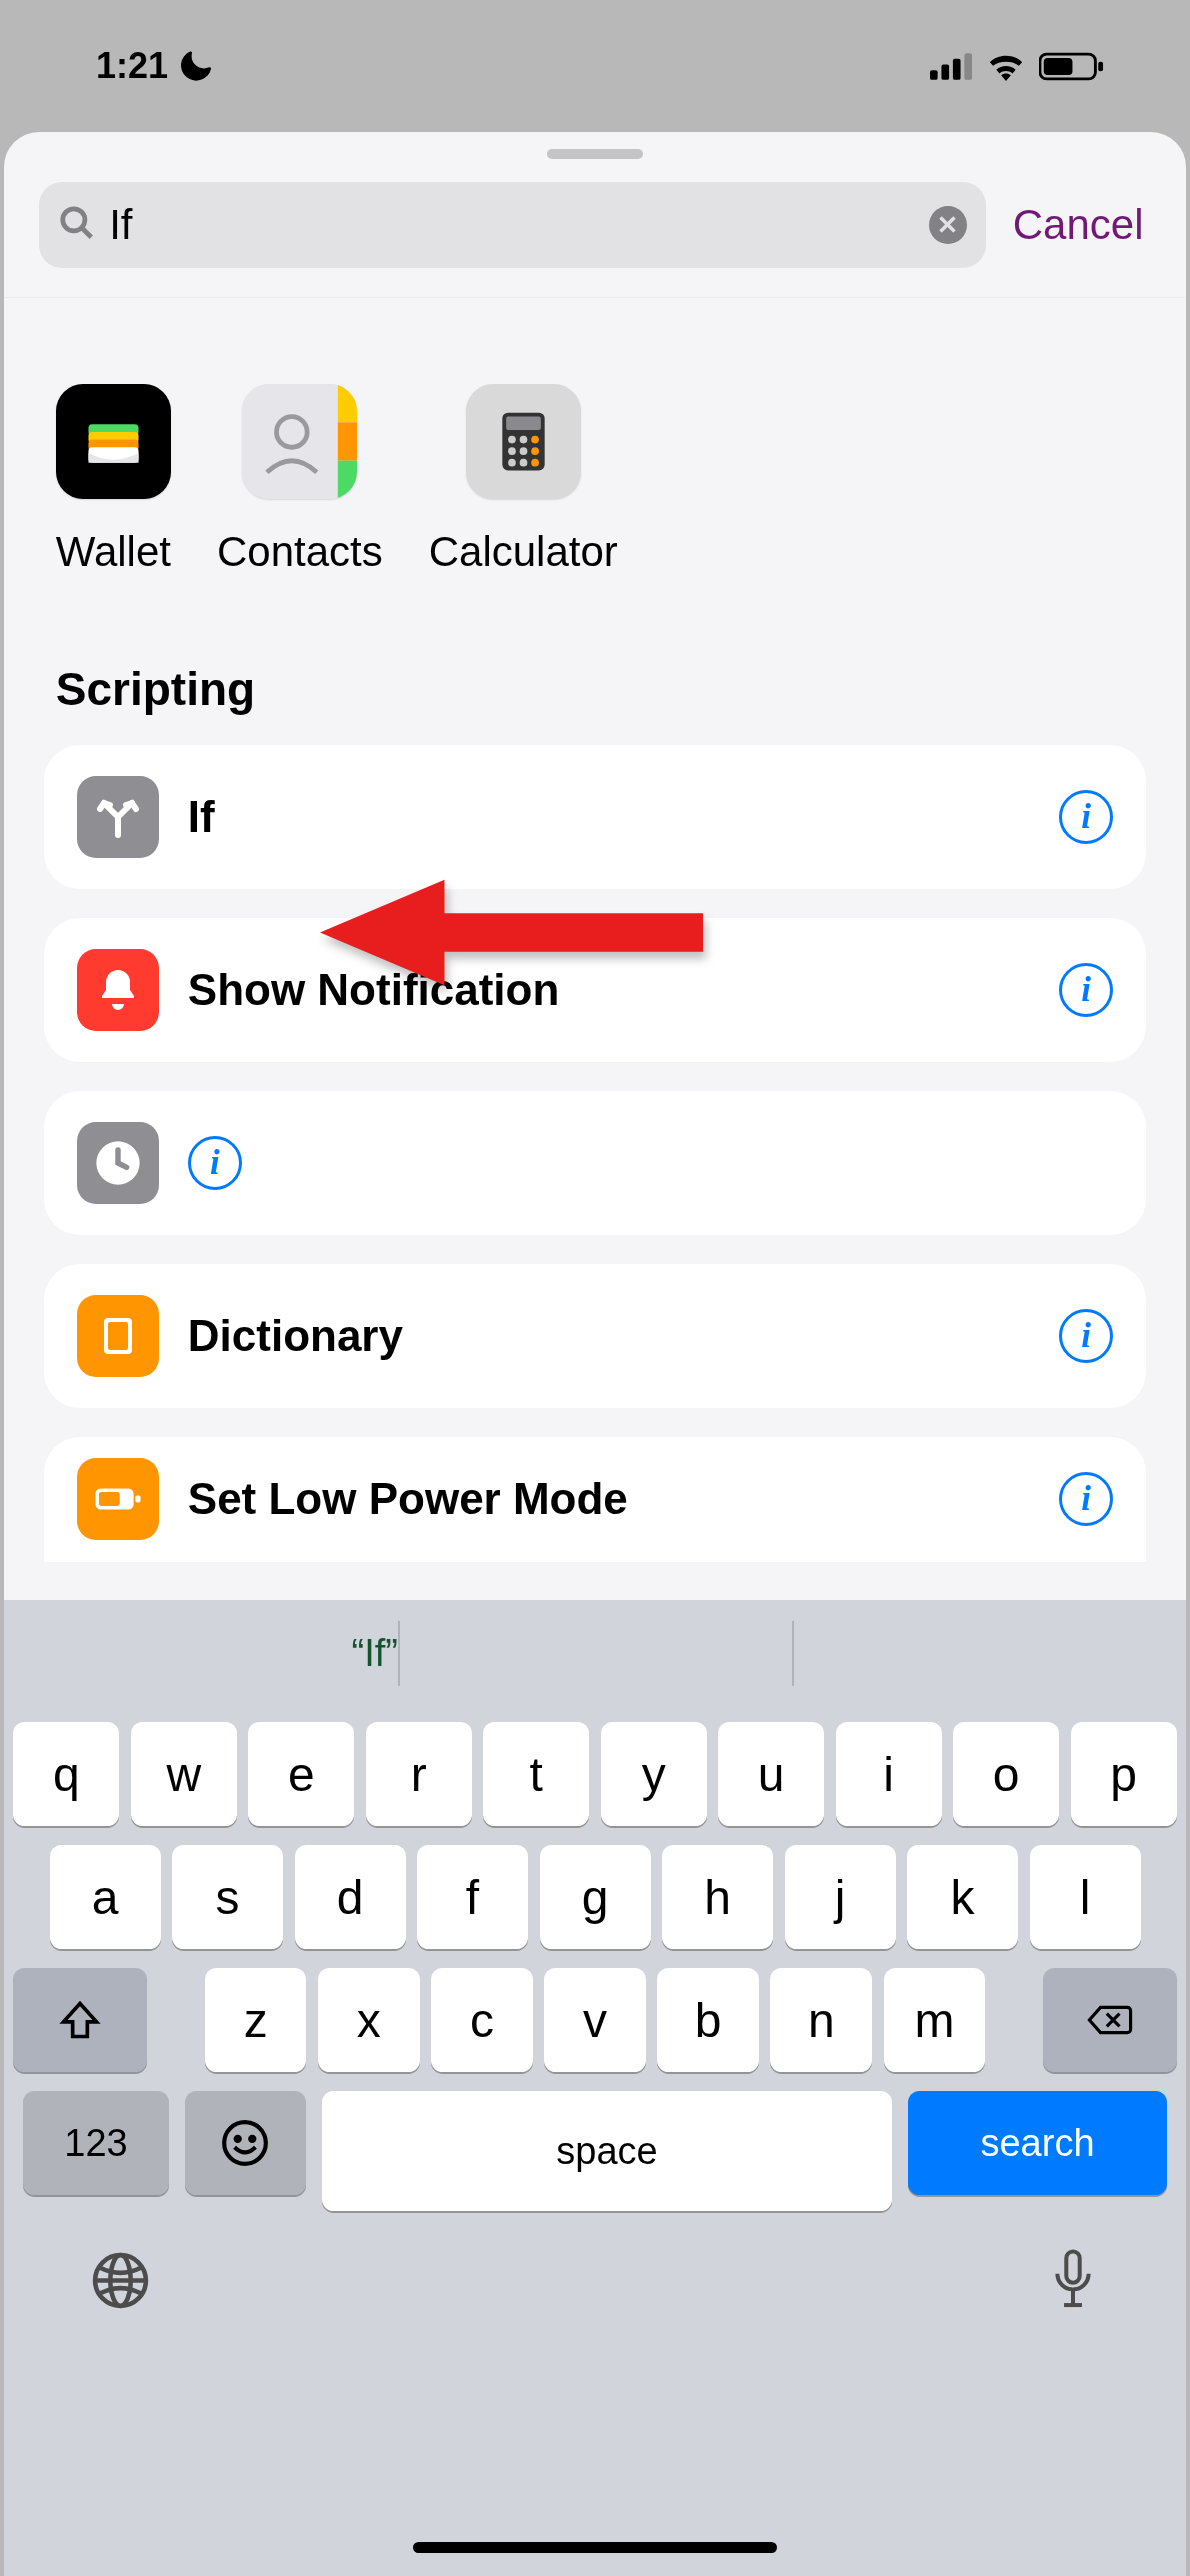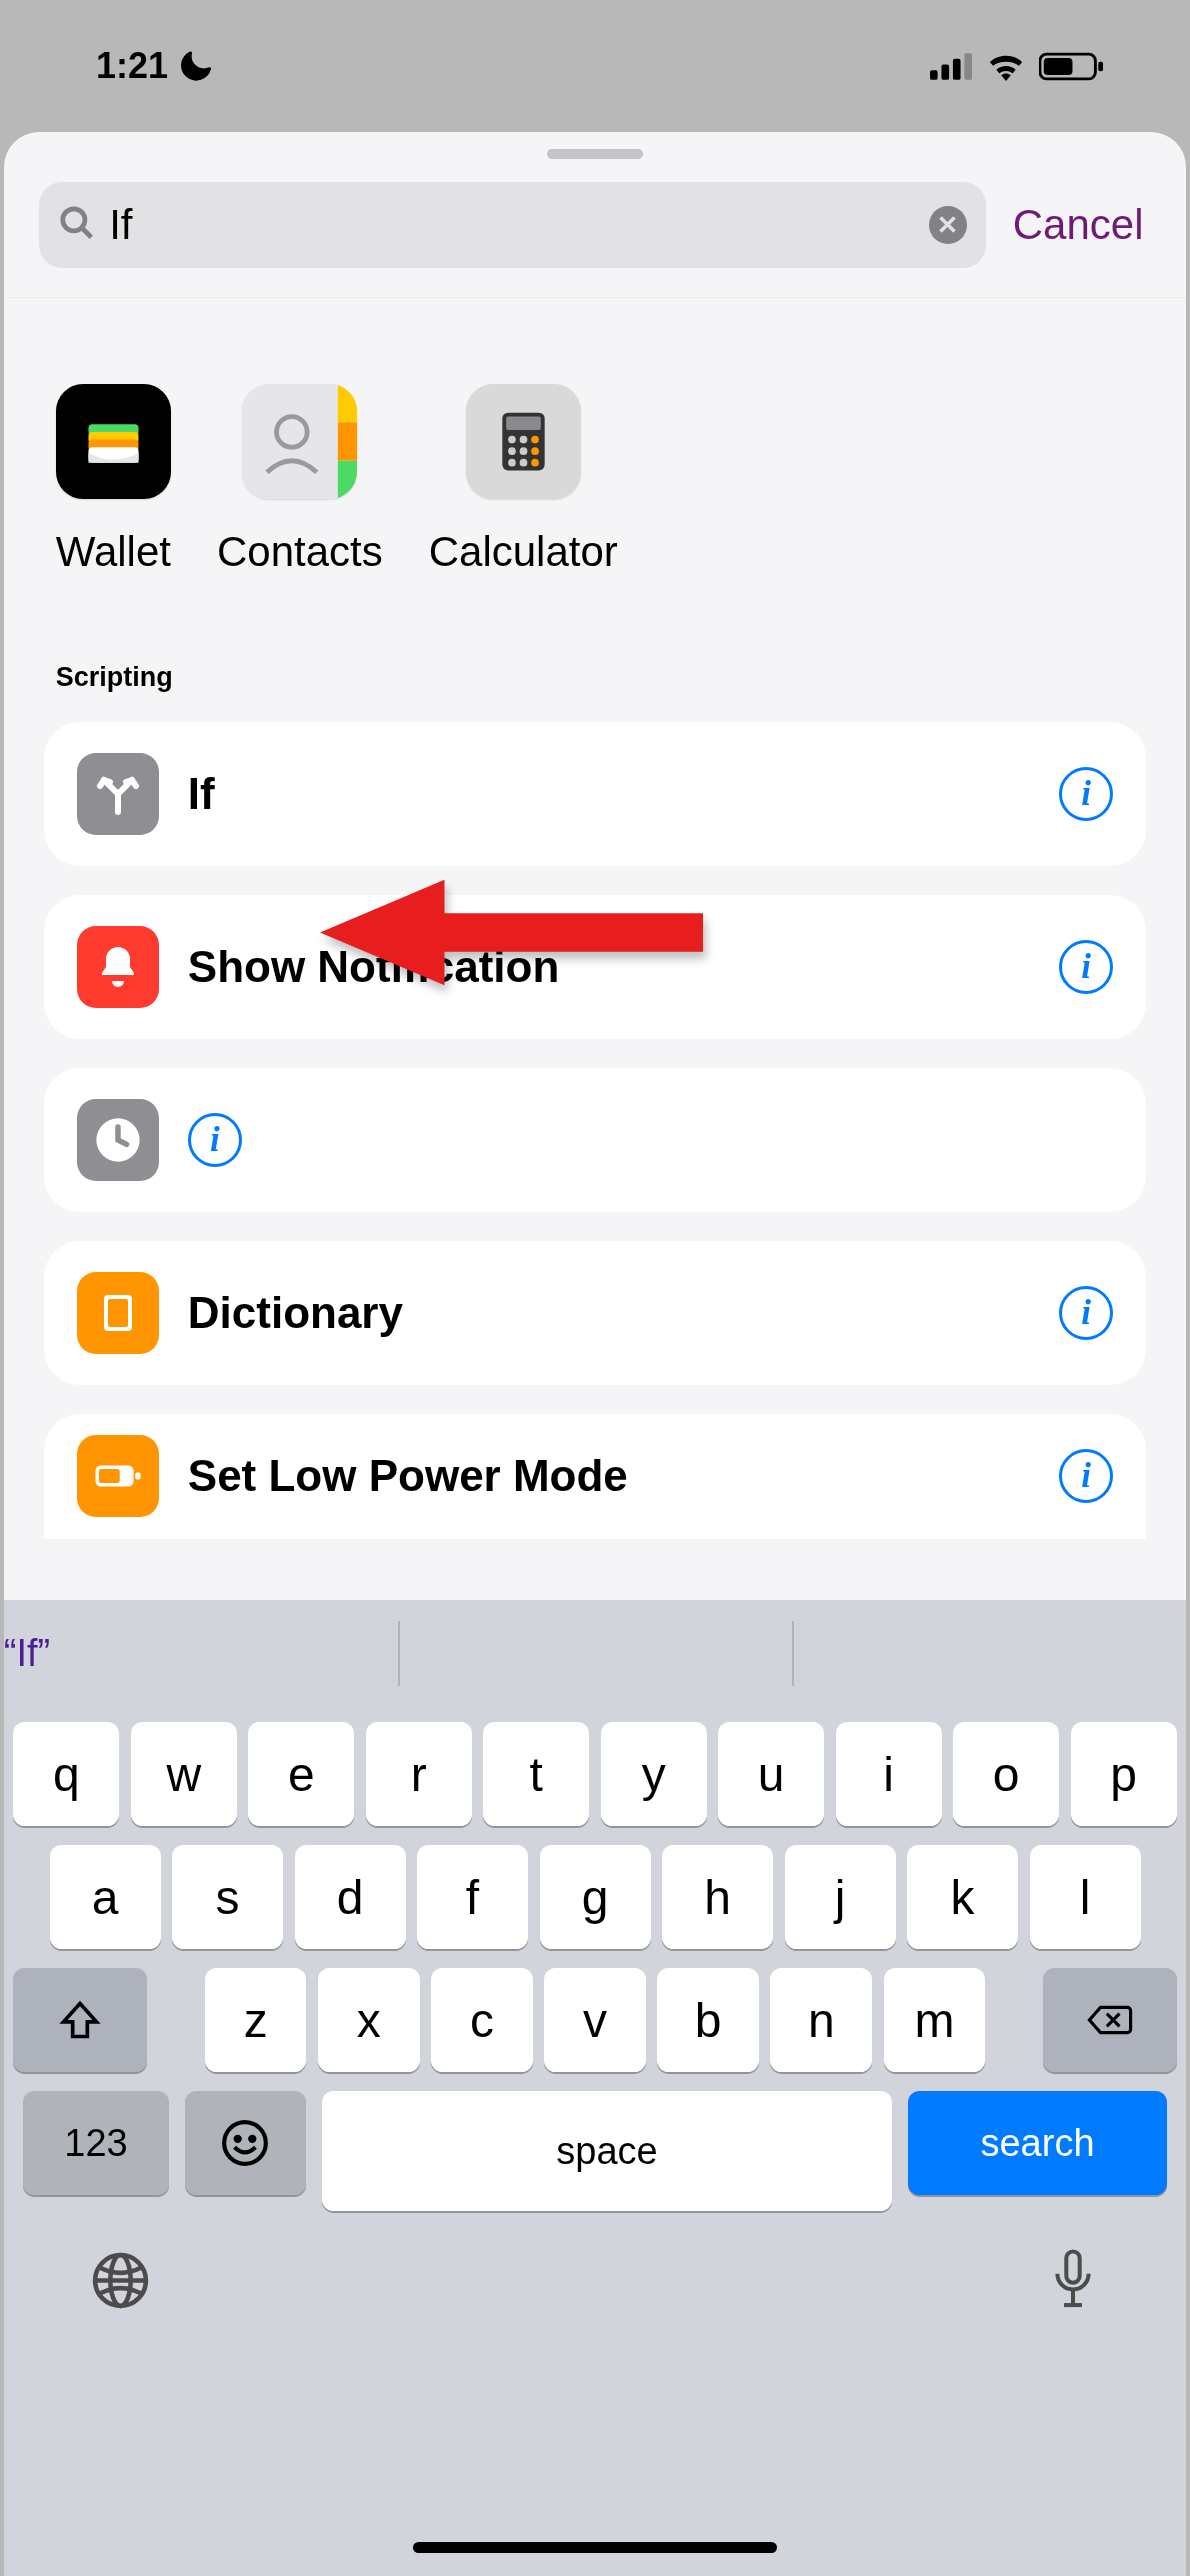--- a/index.html
+++ b/index.html
@@ -102,21 +102,21 @@
   .app-icon {
     width:115px; height:115px;
     border-radius:27px;
     display:flex; align-items:center; justify-content:center;
     box-shadow: 0 1px 1.9px rgba(0,0,0,.12);
   }
   .app-label { font-size:42px; }
 
   
   .section-header {
-    font-size:27px;
+    font-size:46px;
     font-weight:700;
     padding:86px 52px 29px 52px;
   }
 
   
   .actions-list {
     display:flex;
     flex-direction:column;
     gap:29px;
     padding:0 40px;
@@ -171,23 +171,23 @@
     background:#d1d4da;
   }
   .suggestion-bar {
     height:107px;
     display:flex;
   }
   .sugg {
     flex:1;
     display:flex;
     align-items:center;
-    justify-content:flex-start;
+    justify-content:flex-end;
     font-size:38px;
-    color:#4c1d95;
+    color:#14532d;
     position:relative;
   }
   .sugg + .sugg::before {
     content:"";
     position:absolute;
     left:0; top:21px; bottom:21px;
     width:1.9px;
     background:#b0b3ba;
   }
   .key-rows { padding:15.3px 9.6px 0 9.6px; }

